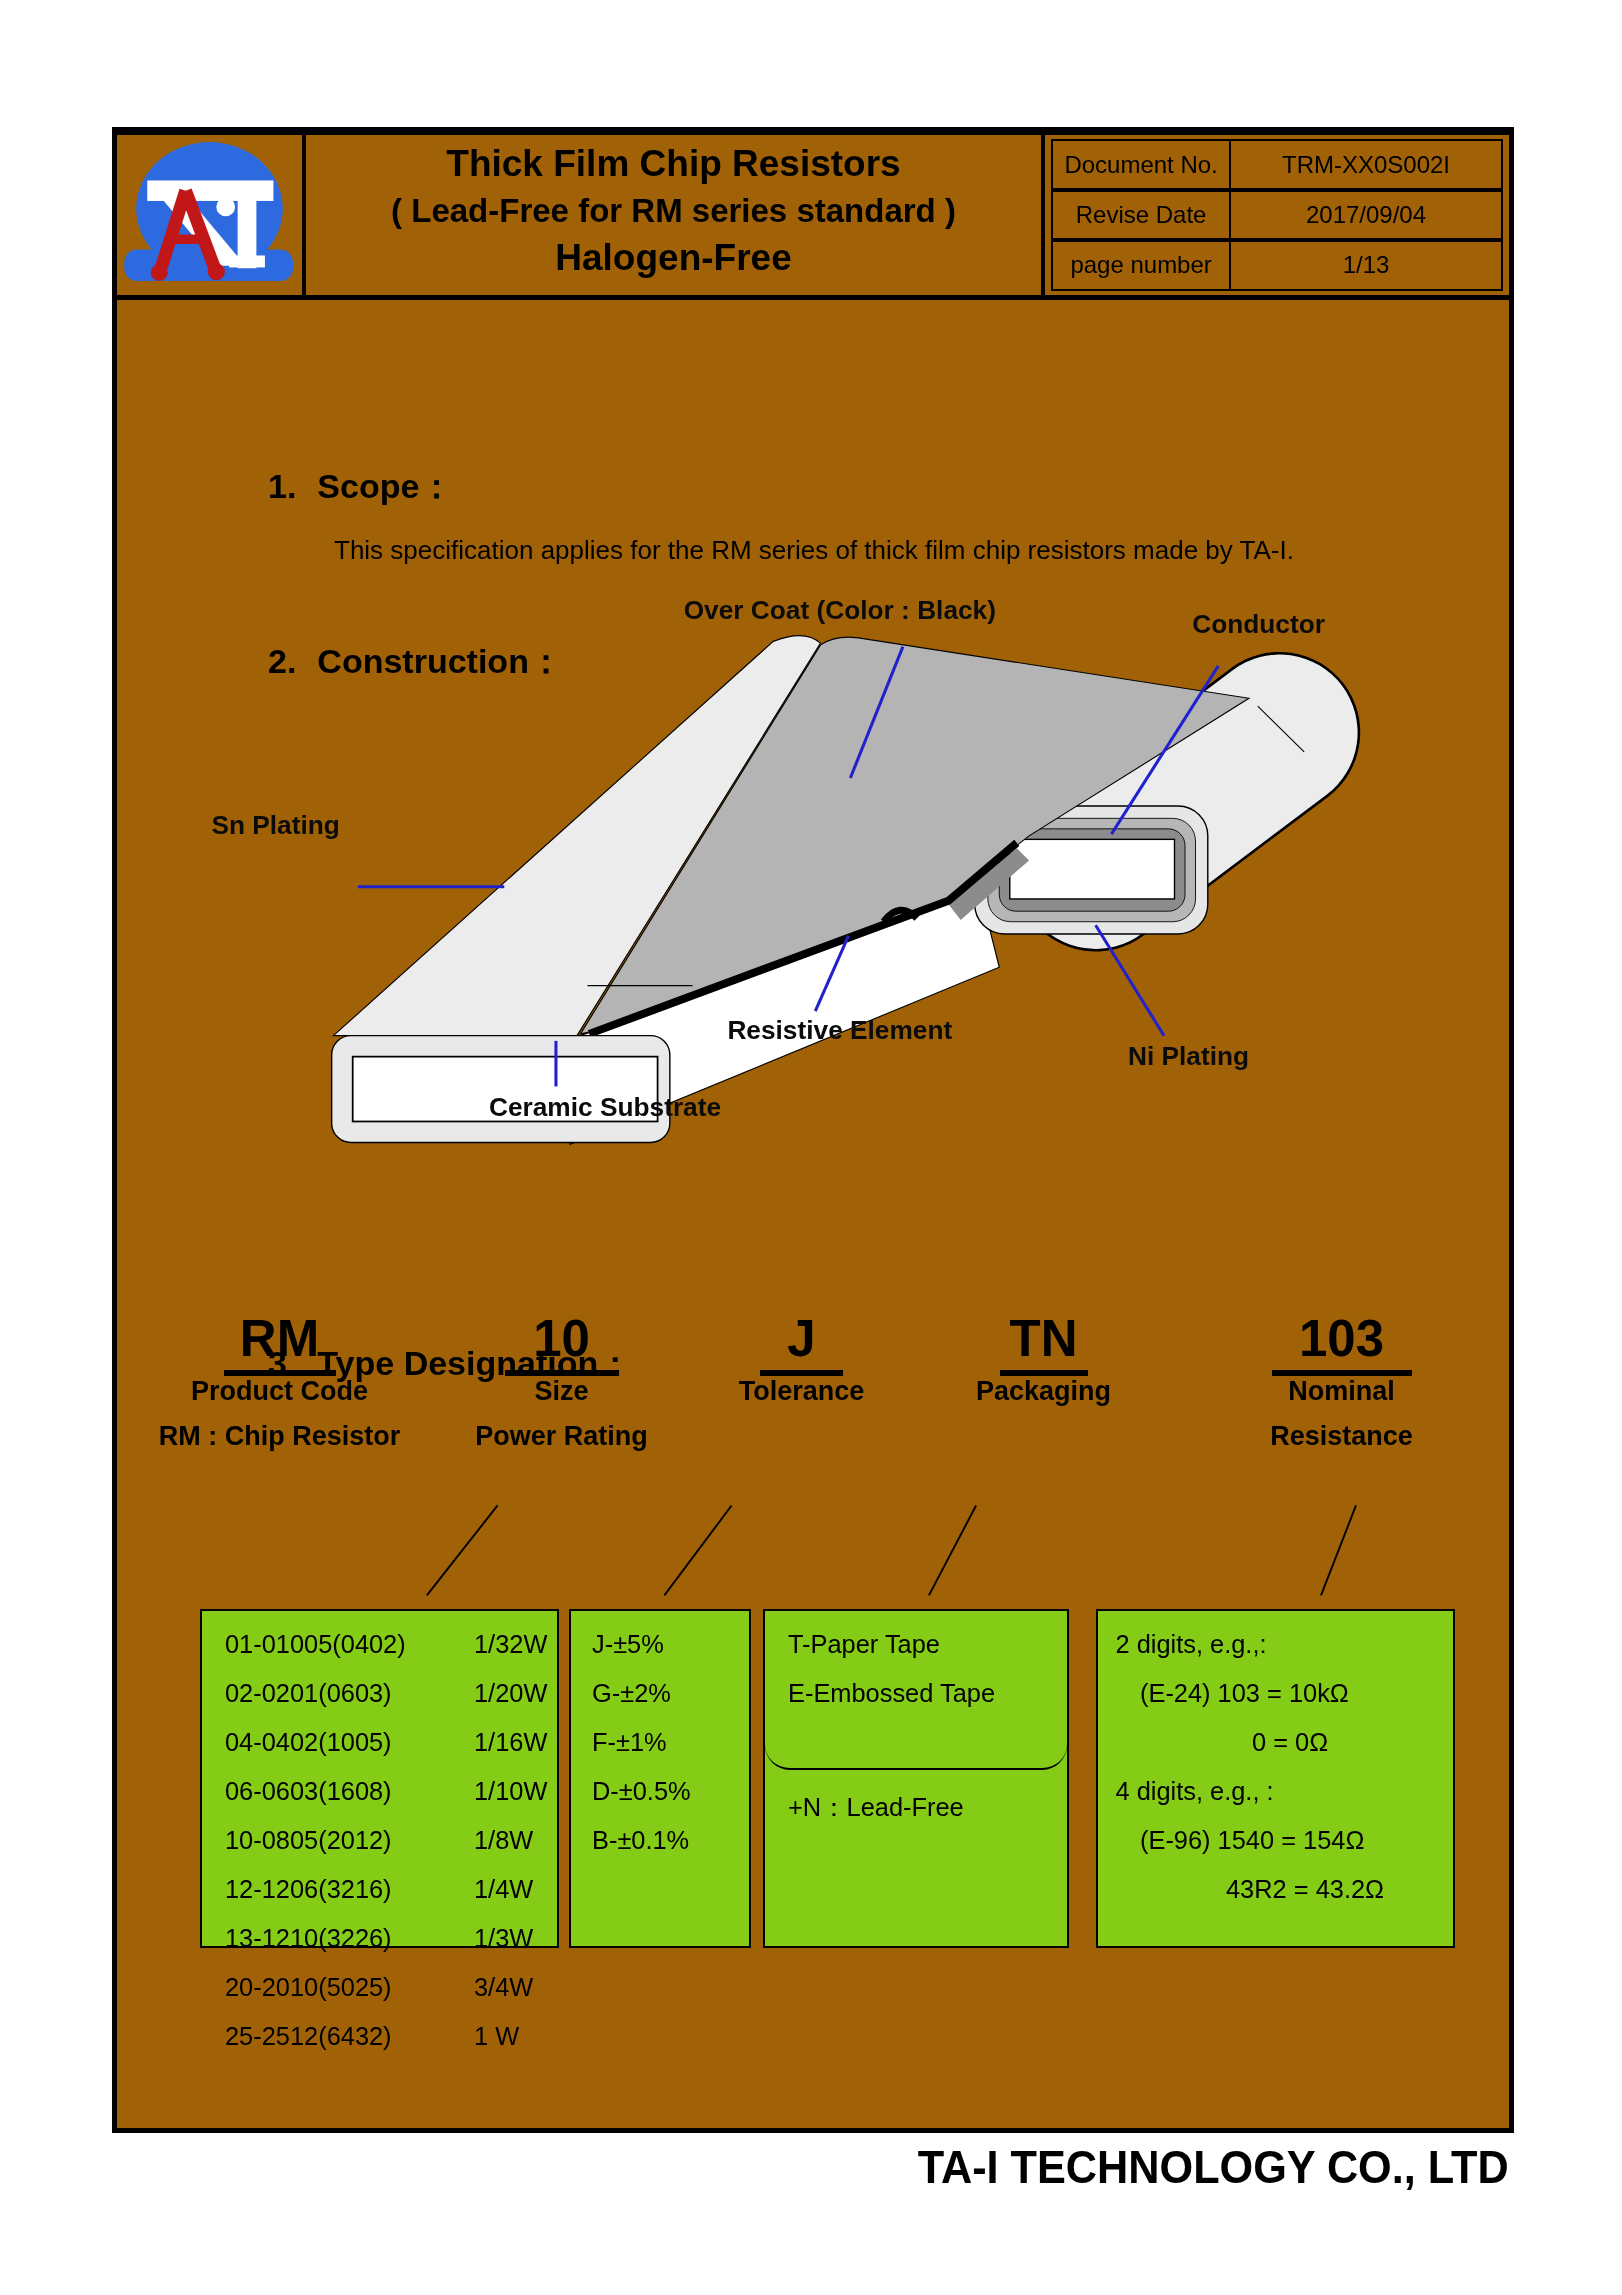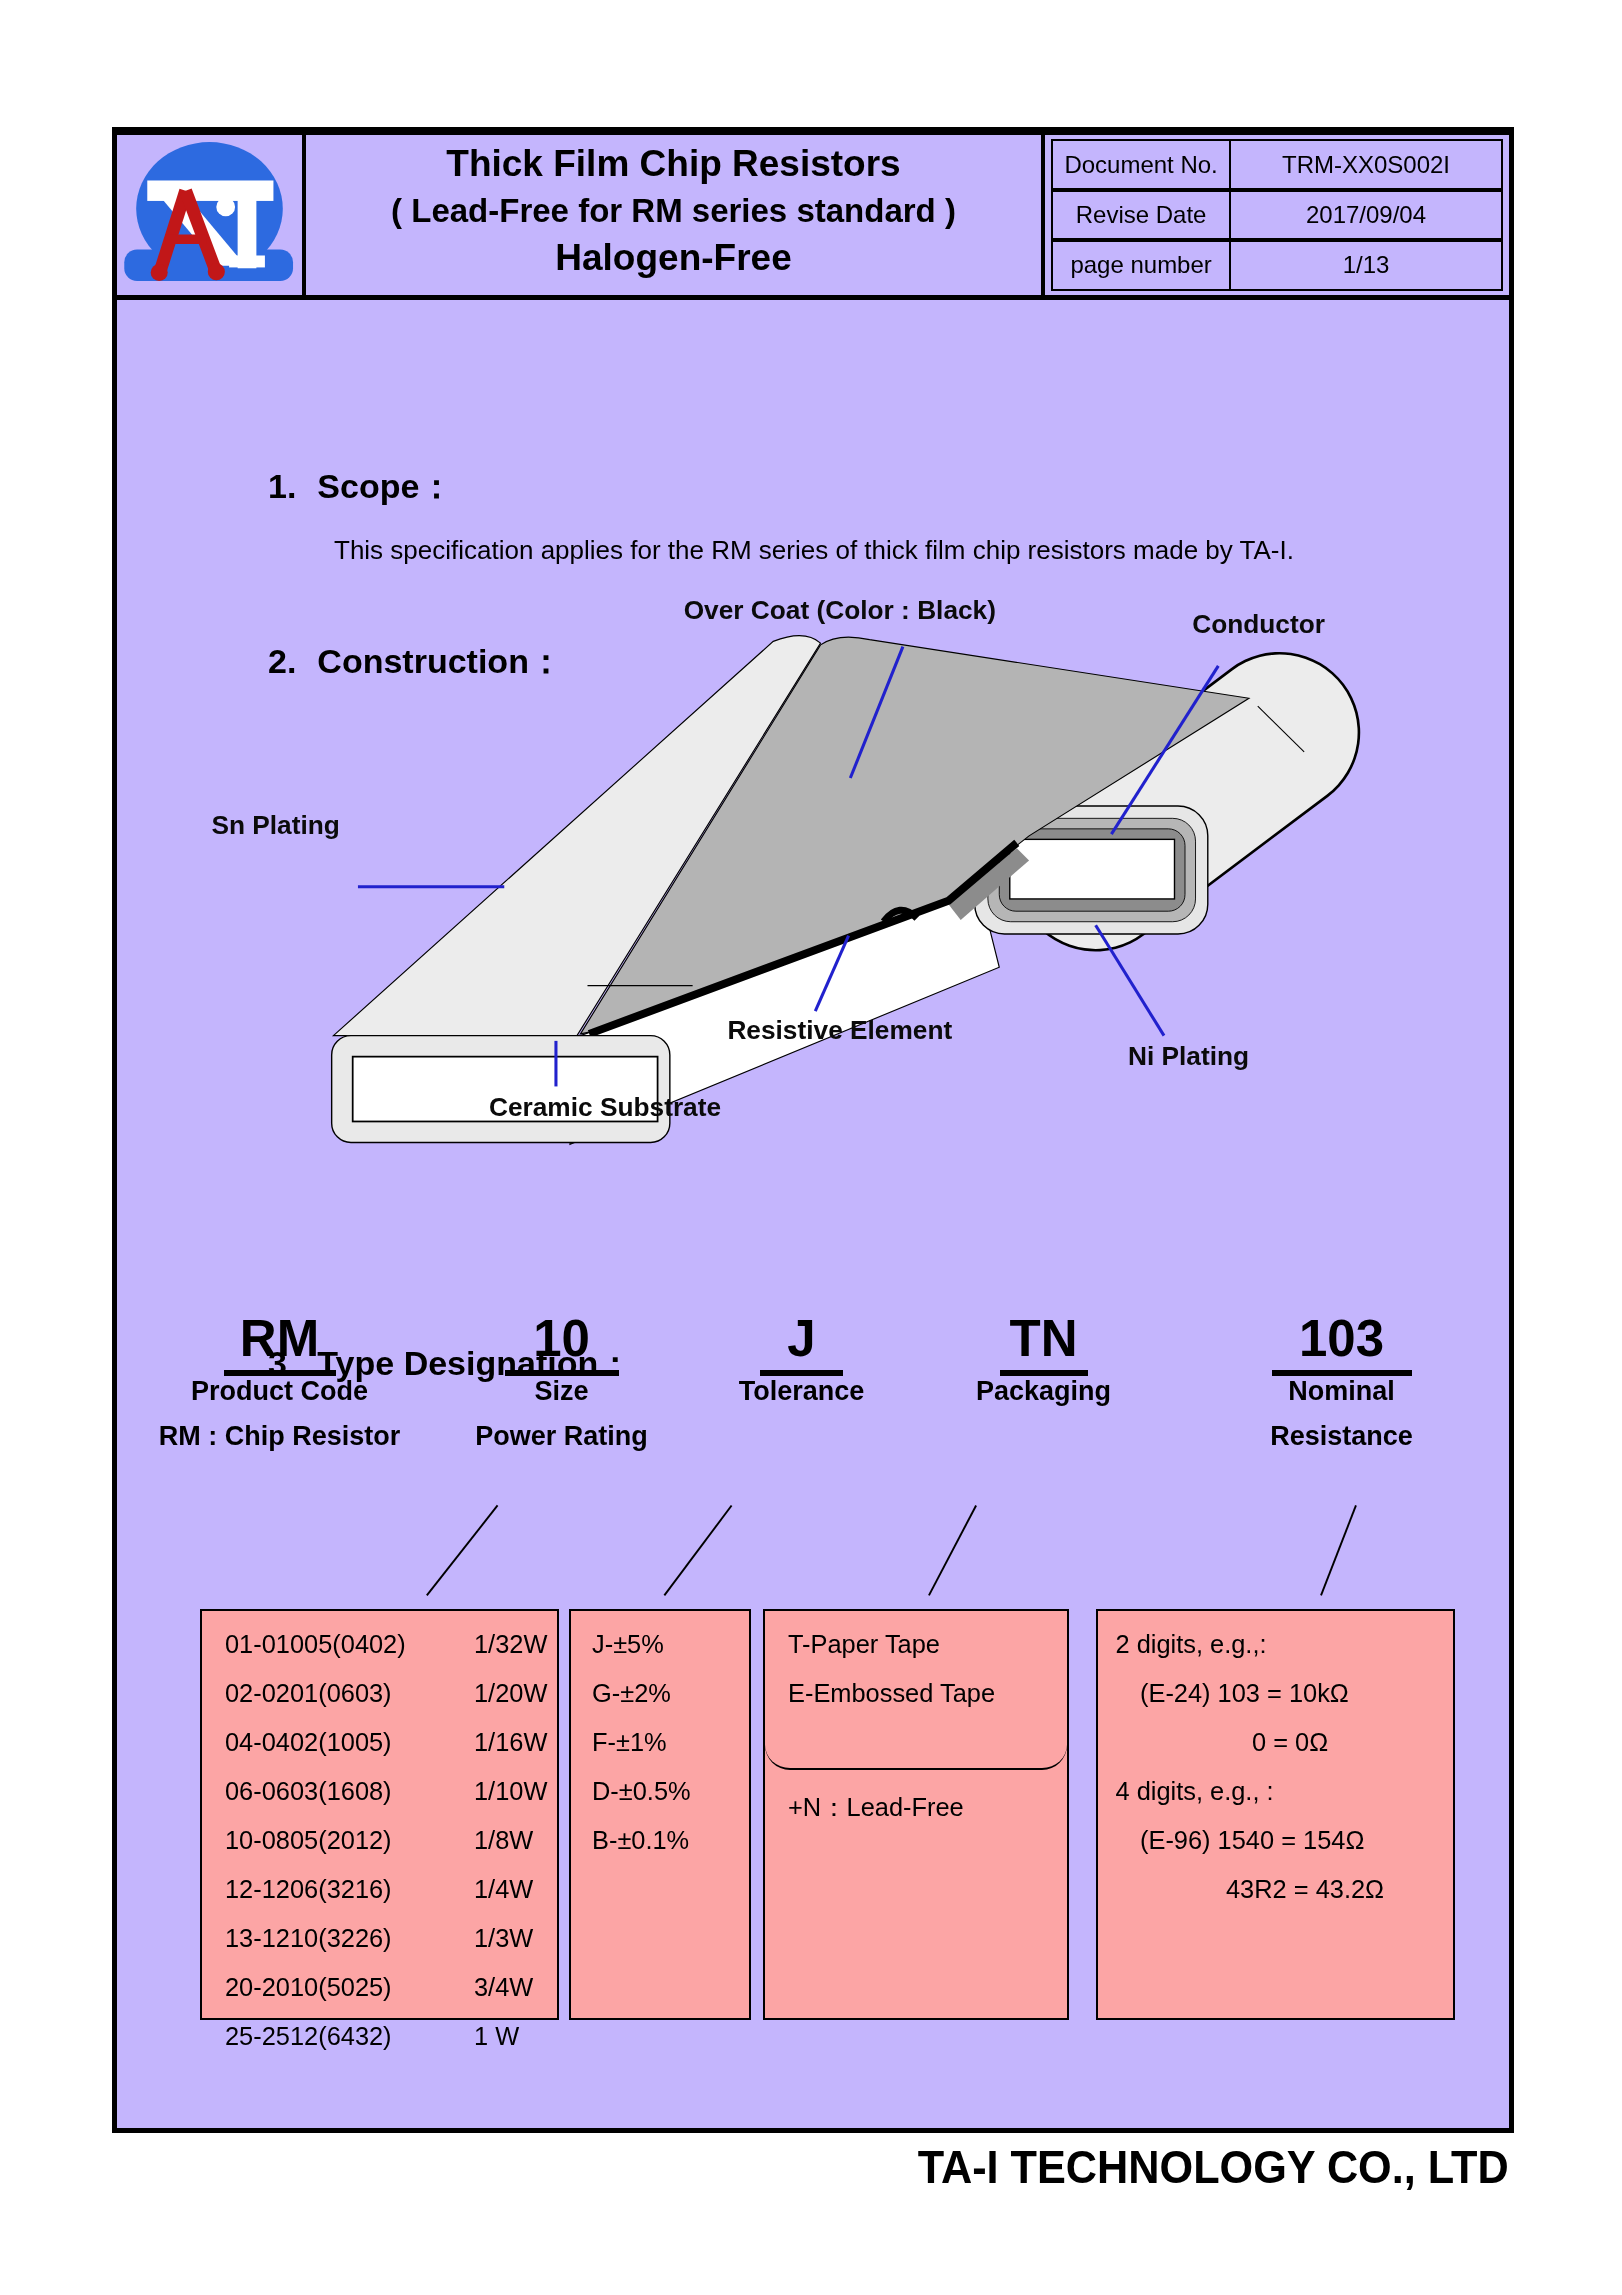--- a/index.html
+++ b/index.html
@@ -1,19 +1,19 @@
 <!DOCTYPE html>
 <html style="font-size:14px"><head>
 <meta charset="utf-8">
 <style>
   html,body{margin:0;padding:0;background:#fff;}
   .page{position:relative;width:1623px;height:2295px;background:#fff;overflow:hidden;
         font-family:"Liberation Sans",sans-serif;color:#000;}
   .border-box{position:absolute;left:112px;top:127px;width:1402px;height:2006px;
-        border:5.3px solid #000;border-top-width:8px;box-sizing:border-box;background:#c4b5fd;}
+        border:5.3px solid #000;border-top-width:8px;box-sizing:border-box;background:#a16207;}
   
   .header{position:absolute;left:0;top:0;width:100%;height:165px;border-bottom:5.3px solid #000;
         display:flex;box-sizing:border-box;}
   .logo-cell{width:189px;border-right:4.4px solid #000;box-sizing:border-box;
         display:flex;align-items:center;justify-content:center;}
   .title-cell{flex:1;border-right:4.4px solid #000;box-sizing:border-box;text-align:center;padding-top:5.3px;}
   .title-l1{font-size:37px;font-weight:bold;line-height:47px;}
   .title-l2{font-size:33px;font-weight:bold;line-height:47px;}
   .title-l3{font-size:37px;font-weight:bold;line-height:47px;}
   .info-cell{width:464px;box-sizing:border-box;padding:4.4px 6.1px;display:flex;
@@ -49,22 +49,22 @@
   .code-col:nth-of-type(1) .code-underline{width:112px;}
   .code-col:nth-of-type(2) .code-underline{width:114px;}
   .code-col:nth-of-type(3) .code-underline{width:83px;}
   .code-col:nth-of-type(4) .code-underline{width:88px;}
   .code-col:nth-of-type(5) .code-underline{width:140px;}
   .code-lab1{font-size:27px;font-weight:bold;height:35px;}
   .code-lab2{margin-top:10px;font-size:27px;font-weight:bold;height:35px;}
   
   .slants{position:absolute;left:350px;top:1488px;width:1095px;height:124px;}
   
-  .box{position:absolute;top:1609px;height:411px;border:2.6px solid #000;box-sizing:border-box;
-       font-size:25.4px;background:#fca5a5;}
+  .box{position:absolute;top:1609px;height:339px;border:2.6px solid #000;box-sizing:border-box;
+       font-size:25.4px;background:#84cc16;}
   #box-size{left:200px;width:359px;padding:19px 0 0 23px;}
   .size-row{display:flex;height:49px;}
   .size-code{width:249px;}
   #box-tol{left:569px;width:182px;padding:19px 0 0 21px;}
   .tol-row{height:49px;}
   #box-pack{left:763px;width:306px;padding:0;}
   .pack-top{height:159px;padding:19px 0 0 23px;border-bottom:2.6px solid #000;box-sizing:border-box;border-radius:25px;}
   .pack-row{height:49px;}
   .pack-bottom{padding:21px 0 0 23px;}
   #box-nom{left:1096px;width:359px;padding-top:19px;}

